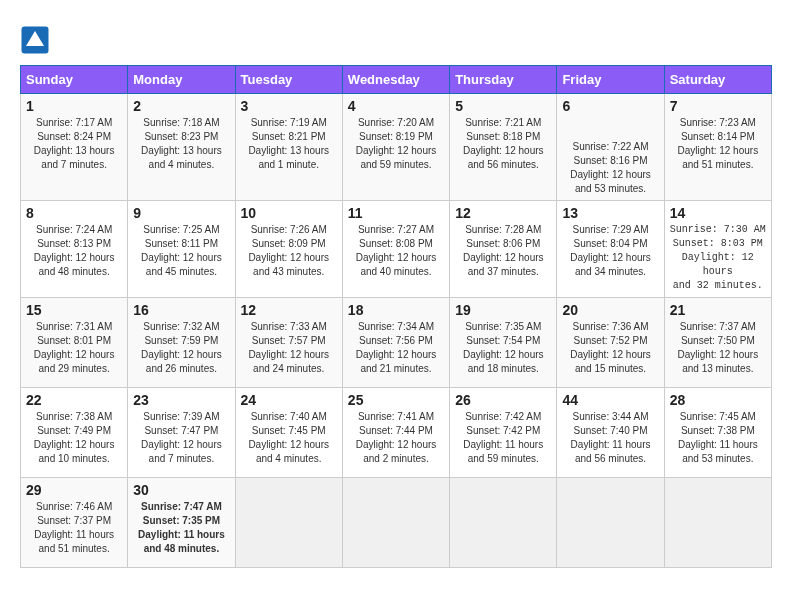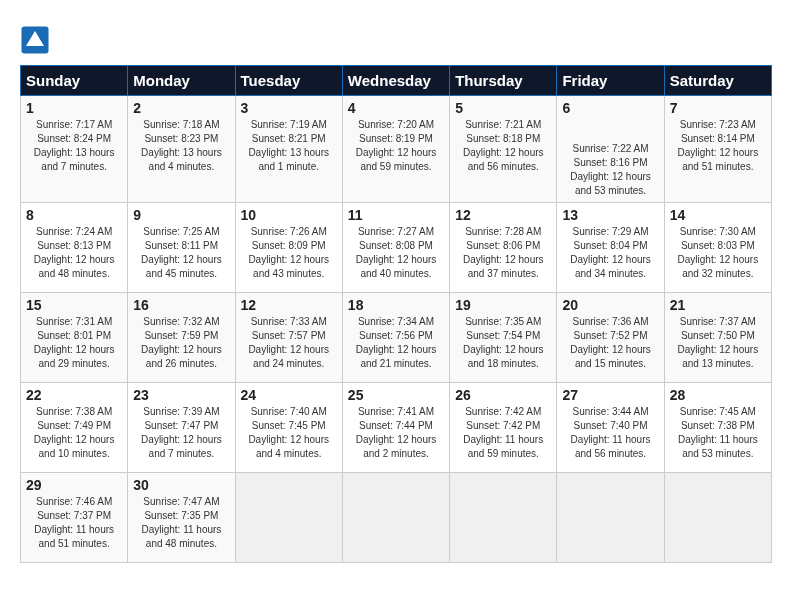--- a/index.html
+++ b/index.html
@@ -46,25 +46,25 @@
     .subtitle {
       font-size: 14px;
       color: #555;
     }
     table {
       width: 100%;
       border-collapse: collapse;
       font-size: 11px;
     }
     thead tr th {
-      background-color: #0f172a;
+      background-color: #8b5cf6;
       color: #fff;
       padding: 6px 5px;
       text-align: left;
-      font-size: 15px;
+      font-size: 13px;
       font-weight: bold;
       border: 1px solid #1a6bb5;
     }
     tbody tr td {
       border: 1px solid #ccc;
       vertical-align: top;
       padding: 4px 5px;
       width: 14.28%;
       min-height: 80px;
       height: 90px;
@@ -212,21 +212,21 @@
         </td>
         <td>
           <span class="day-number">13</span>
           <div class="day-info" style="white-space: pre-line;">Sunrise: 7:29 AM
 Sunset: 8:04 PM
 Daylight: 12 hours
 and 34 minutes.</div>
         </td>
         <td>
           <span class="day-number">14</span>
-          <div class="day-info" style="white-space: pre-line;">Sunrise: 7:30 AM
+          <div class="day-info" style="white-space: pre-line; font-family: Liberation Mono, monospace;">Sunrise: 7:30 AM
 Sunset: 8:03 PM
 Daylight: 12 hours
 and 32 minutes.</div>
         </td>
       </tr>
       <tr>
         <td>
           <span class="day-number">15</span>
           <div class="day-info" style="white-space: pre-line;">Sunrise: 7:31 AM
 Sunset: 8:01 PM
@@ -306,21 +306,21 @@
 and 2 minutes.</div>
         </td>
         <td>
           <span class="day-number">26</span>
           <div class="day-info" style="white-space: pre-line;">Sunrise: 7:42 AM
 Sunset: 7:42 PM
 Daylight: 11 hours
 and 59 minutes.</div>
         </td>
         <td>
-          <span class="day-number">27</span>
+          <span class="day-number">44</span>
           <div class="day-info" style="white-space: pre-line;">Sunrise: 3:44 AM
 Sunset: 7:40 PM
 Daylight: 11 hours
 and 56 minutes.</div>
         </td>
         <td>
           <span class="day-number">28</span>
           <div class="day-info" style="white-space: pre-line;">Sunrise: 7:45 AM
 Sunset: 7:38 PM
 Daylight: 11 hours
@@ -330,21 +330,21 @@
       <tr>
         <td>
           <span class="day-number">29</span>
           <div class="day-info" style="white-space: pre-line;">Sunrise: 7:46 AM
 Sunset: 7:37 PM
 Daylight: 11 hours
 and 51 minutes.</div>
         </td>
         <td>
           <span class="day-number">30</span>
-          <div class="day-info" style="white-space: pre-line;">Sunrise: 7:47 AM
+          <div class="day-info" style="white-space: pre-line; font-weight: bold;">Sunrise: 7:47 AM
 Sunset: 7:35 PM
 Daylight: 11 hours
 and 48 minutes.</div>
         </td>
         <td class="empty-cell"></td>
         <td class="empty-cell"></td>
         <td class="empty-cell"></td>
         <td class="empty-cell"></td>
         <td class="empty-cell"></td>
       </tr>

